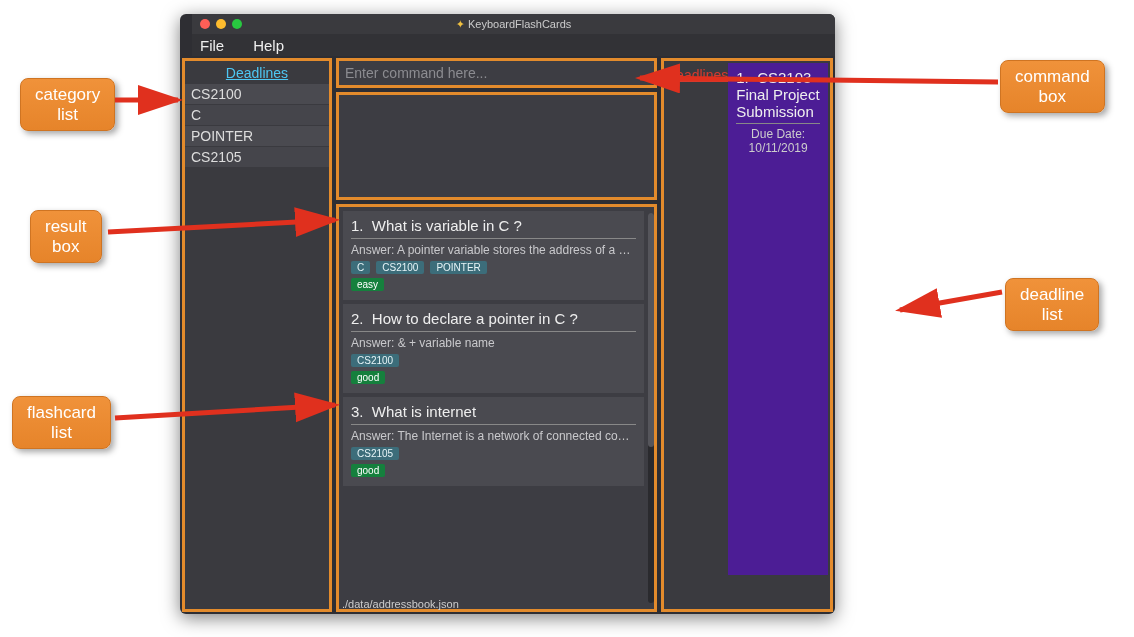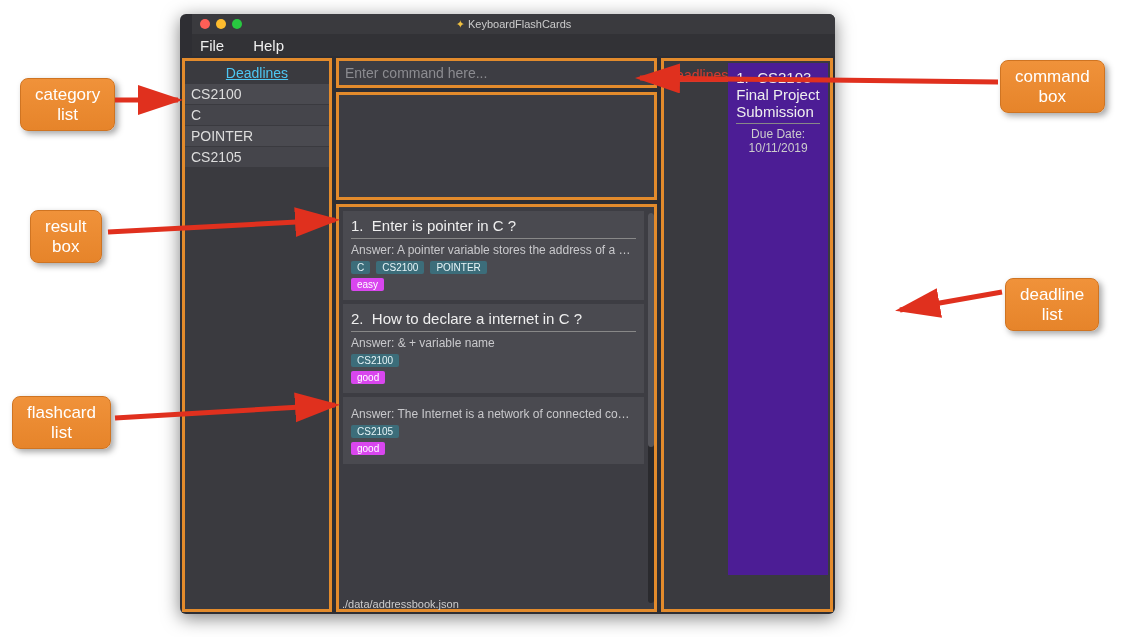--- a/index.html
+++ b/index.html
@@ -113,21 +113,21 @@
   .fc-sb-thumb{ position:absolute; top:0; width:6px; height:60%; background:#55555b; border-radius:3px;}
   .card {
     background:#4a4a50;
     margin:4px 4px 0 4px;
     padding:6px 8px 8px;
   }
   .card .ctitle { color:#eee; font-size:15px; padding-bottom:4px; border-bottom:1px solid #888;}
   .card .answer { color:#c9c9cc; font-size:12px; padding:4px 0 4px; white-space:nowrap; overflow:hidden; text-overflow:ellipsis;}
   .tagrow { display:flex; gap:6px; flex-wrap:wrap; }
   .tag { font-size:10px; color:#e6f4f7; background:#3c6d7a; padding:1px 6px; border-radius:2px;}
-  .badge { font-size:10px; color:#fff; background:#d946ef; padding:1px 6px; border-radius:2px; margin-top:4px; display:inline-block;}
+  .badge { font-size:10px; color:#fff; background:#15803d; padding:1px 6px; border-radius:2px; margin-top:4px; display:inline-block;}
   
   .dl-panel {
     flex:1;
     margin:2px;
     background:#3a3a3f;
     display:flex; 
     padding: 2px;
   }
   .dl-title {
     text-align:center;
@@ -199,40 +199,41 @@
 
     <div class="mid-col">
       <div class="cmd-row frame">
         <input class="cmd-input" placeholder="Enter command here..." style="">
       </div>
       <div class="result-box frame"></div>
       <div class="fc-panel frame">
         <div class="fc-scroll">
 
           <div class="card">
-            <div class="ctitle"><span>1.</span>&nbsp;&nbsp;<span>Enter is pointer in C ?</span></div>
+            <div class="ctitle"><span>1.</span>&nbsp;&nbsp;<span>What is variable in C ?</span></div>
             <div class="answer">Answer: A pointer variable stores the address of a memory locat...</div>
             <div class="tagrow">
               <span class="tag">C</span>
               <span class="tag">CS2100</span>
               <span class="tag">POINTER</span>
             </div>
             <span class="badge">easy</span>
           </div>
 
           <div class="card">
-            <div class="ctitle"><span>2.</span>&nbsp;&nbsp;<span>How to declare a internet in C ?</span></div>
+            <div class="ctitle"><span>2.</span>&nbsp;&nbsp;<span>How to declare a pointer in C ?</span></div>
             <div class="answer">Answer: &amp; + variable name</div>
             <div class="tagrow">
               <span class="tag">CS2100</span>
             </div>
             <span class="badge">good</span>
           </div>
 
           <div class="card">
+            <div class="ctitle"><span>3.</span>&nbsp;&nbsp;<span>What is internet</span></div>
             <div class="answer">Answer: The Internet is a network of connected computing devi...</div>
             <div class="tagrow">
               <span class="tag">CS2105</span>
             </div>
             <span class="badge">good</span>
           </div>
         </div>
         <div class="fc-sb">
             <div class="fc-sb-thumb"></div>
           </div>

